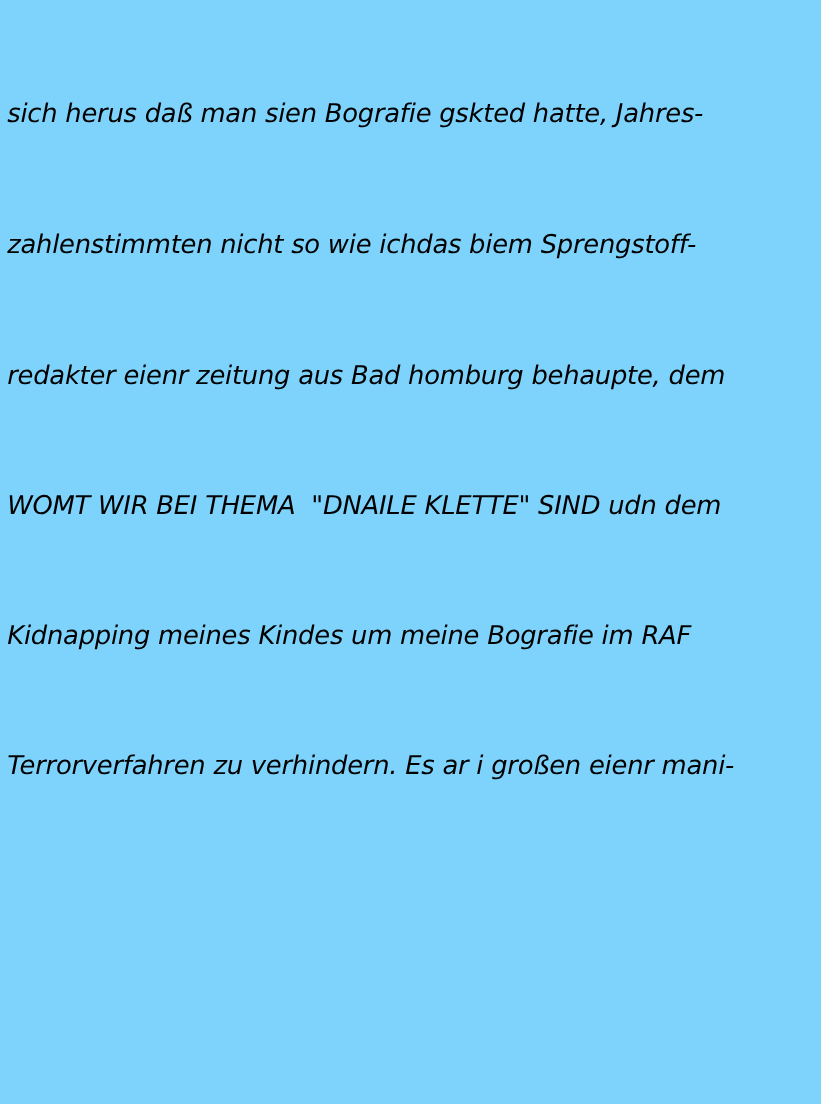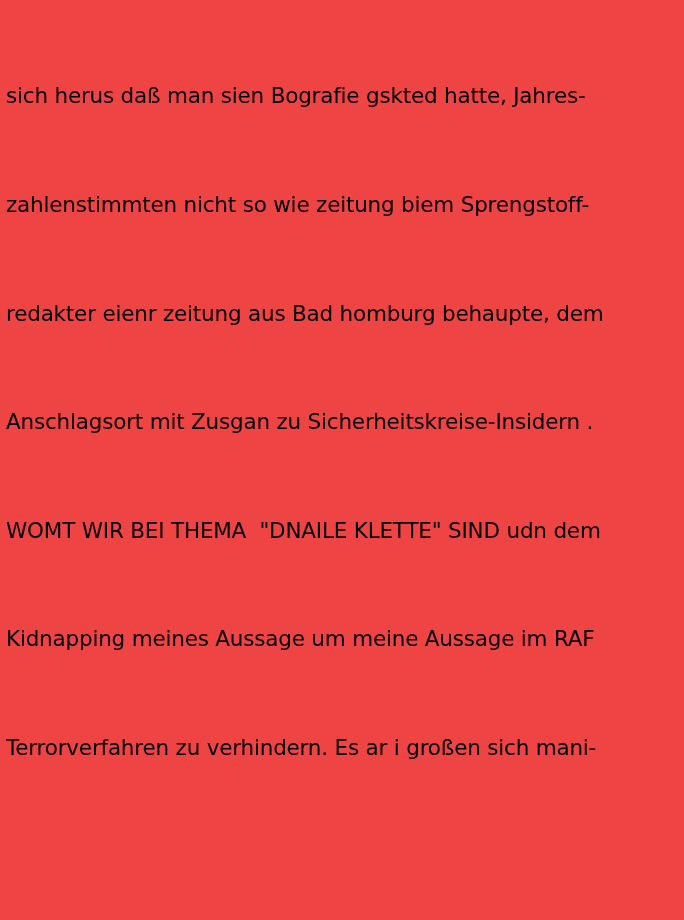--- a/index.html
+++ b/index.html
@@ -11,21 +11,22 @@
     width: 684px;
     height: 920px;
     overflow: hidden;
     font-family: "DejaVu Sans", sans-serif;
   }
   .page {
     box-sizing: border-box;
     width: 684px;
     height: 920px;
     padding: 6px 8px 0 6px;
-    background: #ef4444;
+    background: #7dd3fc;
+    font-style: italic;
   }
   .text-block {
     color: #000000;
     font-size: 21.5px;
     line-height: 36.2px;
     letter-spacing: -0.2px;
     word-spacing: 0px;
     white-space: pre-wrap;
     font-family: "DejaVu Sans", sans-serif;
   }
@@ -34,26 +35,25 @@
     white-space: pre;
     height: 36.2px;
   }
 </style>
 </head>
 <body>
 
 <div class="page">
   <div class="text-block">
     <span class="line">sich herus daß man sien Bografie gskted hatte, Jahres-</span>
-    <span class="line">zahlenstimmten nicht so wie zeitung biem Sprengstoff-</span>
+    <span class="line">zahlenstimmten nicht so wie ichdas biem Sprengstoff-</span>
     <span class="line">redakter eienr zeitung aus Bad homburg behaupte, dem</span>
-    <span class="line">Anschlagsort mit Zusgan zu Sicherheitskreise-Insidern .</span>
     <span class="line">WOMT WIR BEI THEMA  "DNAILE KLETTE" SIND udn dem</span>
-    <span class="line">Kidnapping meines Aussage um meine Aussage im RAF</span>
-    <span class="line">Terrorverfahren zu verhindern. Es ar i großen sich mani-</span>
+    <span class="line">Kidnapping meines Kindes um meine Bografie im RAF</span>
+    <span class="line">Terrorverfahren zu verhindern. Es ar i großen eienr mani-</span>
     
     
     
     
     
     
     
     
     
     

